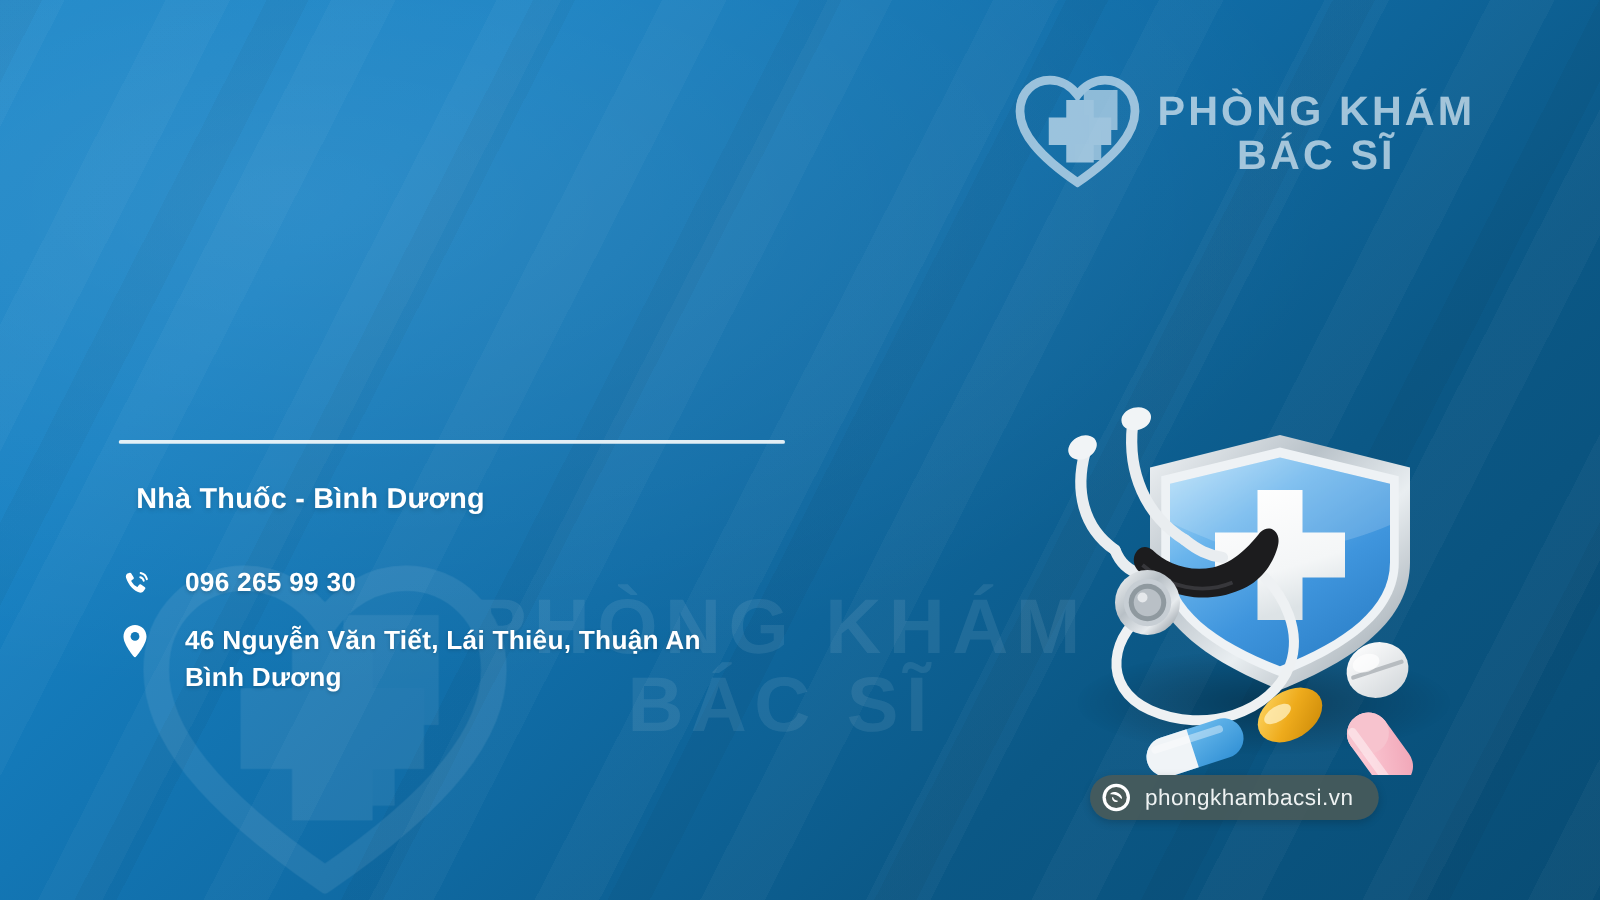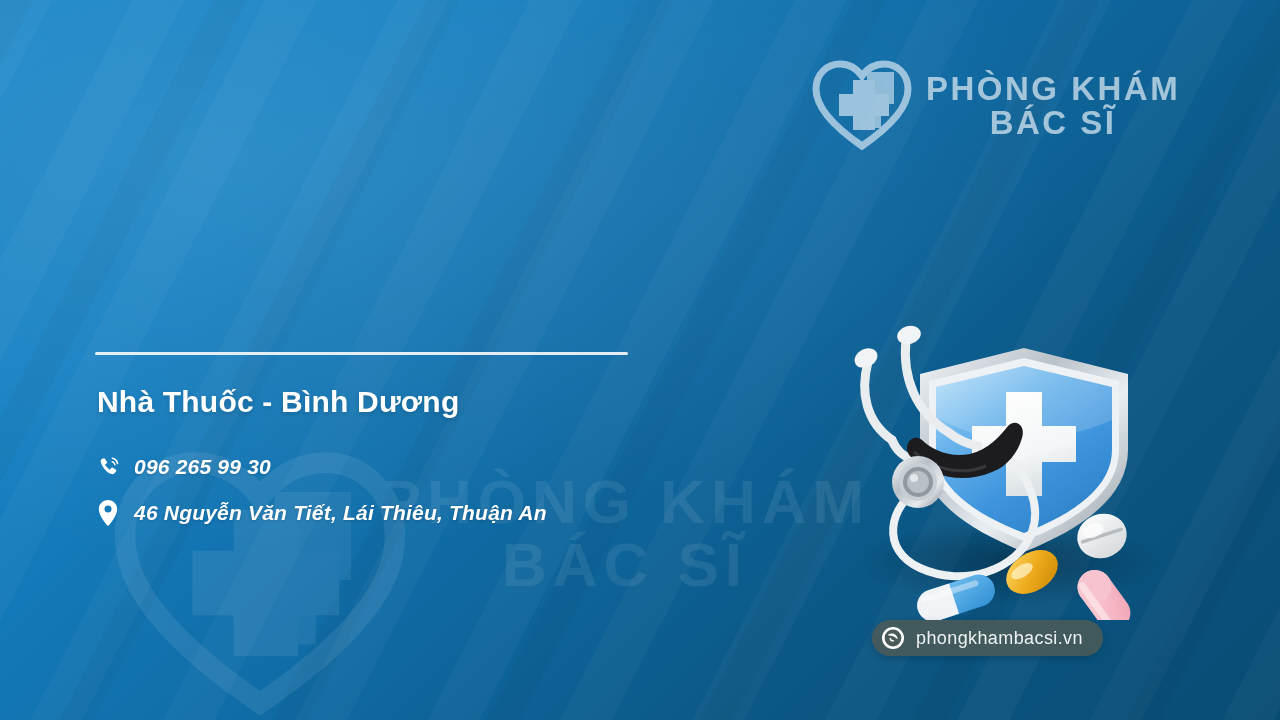--- a/index.html
+++ b/index.html
@@ -65,27 +65,27 @@
     position:absolute;left:97px;top:196px;
     color:#ffffff;font-size:50px;font-weight:700;letter-spacing:.3px;
     text-shadow:0 2px 5px rgba(0,0,0,.17);
     white-space:nowrap;
   }
   .rule{
     position:absolute;left:95px;top:352px;width:533px;height:3px;
     background:#f2f7fa;border-radius:2px;opacity:.93;
   }
   .subtitle{
-    position:absolute;left:97px;top:385px;
-    color:#ffffff;font-size:30px;font-weight:700;letter-spacing:.2px;
+    position:absolute;left:109px;top:385px;
+    color:#ffffff;font-size:23px;font-weight:700;letter-spacing:.2px;
     text-shadow:0 2px 4px rgba(0,0,0,.16);white-space:nowrap;
   }
 
   .contact{position:absolute;left:96px;top:452px;width:620px;}
-  .crow{display:flex;align-items:flex-start;gap:14px;margin-bottom:16px;font-style:italic;}
+  .crow{display:flex;align-items:flex-start;gap:28px;margin-bottom:16px;}
   .cico{flex:0 0 24px;width:24px;height:30px;display:flex;align-items:center;justify-content:center;}
   .ctxt{
     color:#ffffff;font-size:21px;font-weight:700;line-height:1.44;
     letter-spacing:.2px;text-shadow:0 1px 3px rgba(0,0,0,.18);
   }
   .ctxt .l2{display:block;}
 
   
   .illus{position:absolute;left:836px;top:300px;width:340px;height:320px;}
 
@@ -156,20 +156,21 @@
 
     <div class="crow">
       <span class="cico">
         <svg width="20" height="26" viewBox="0 0 20 26" fill="#ffffff">
           <path d="M10 0C4.9 0 .8 4.1.8 9.2c0 6.6 8.2 16 8.6 16.4.3.4.9.4 1.2 0 .4-.4 8.6-9.8 8.6-16.4C19.2 4.1 15.1 0 10 0z"></path>
           <circle cx="10" cy="9.1" r="3.5" fill="#1379b8"></circle>
         </svg>
       </span>
       <span class="ctxt">
         <span>46 Nguyễn Văn Tiết,  Lái Thiêu,  Thuận An</span>
+        <span class="l2">Bình Dương</span>
       </span>
     </div>
 
   </div>
 
   <div class="illus">
     <svg width="340" height="320" viewBox="0 0 340 320">
       <defs>
         <linearGradient id="shieldRim" x1="0" y1="0" x2="1" y2="1">
           <stop offset="0%" stop-color="#f2f5f7"></stop>

